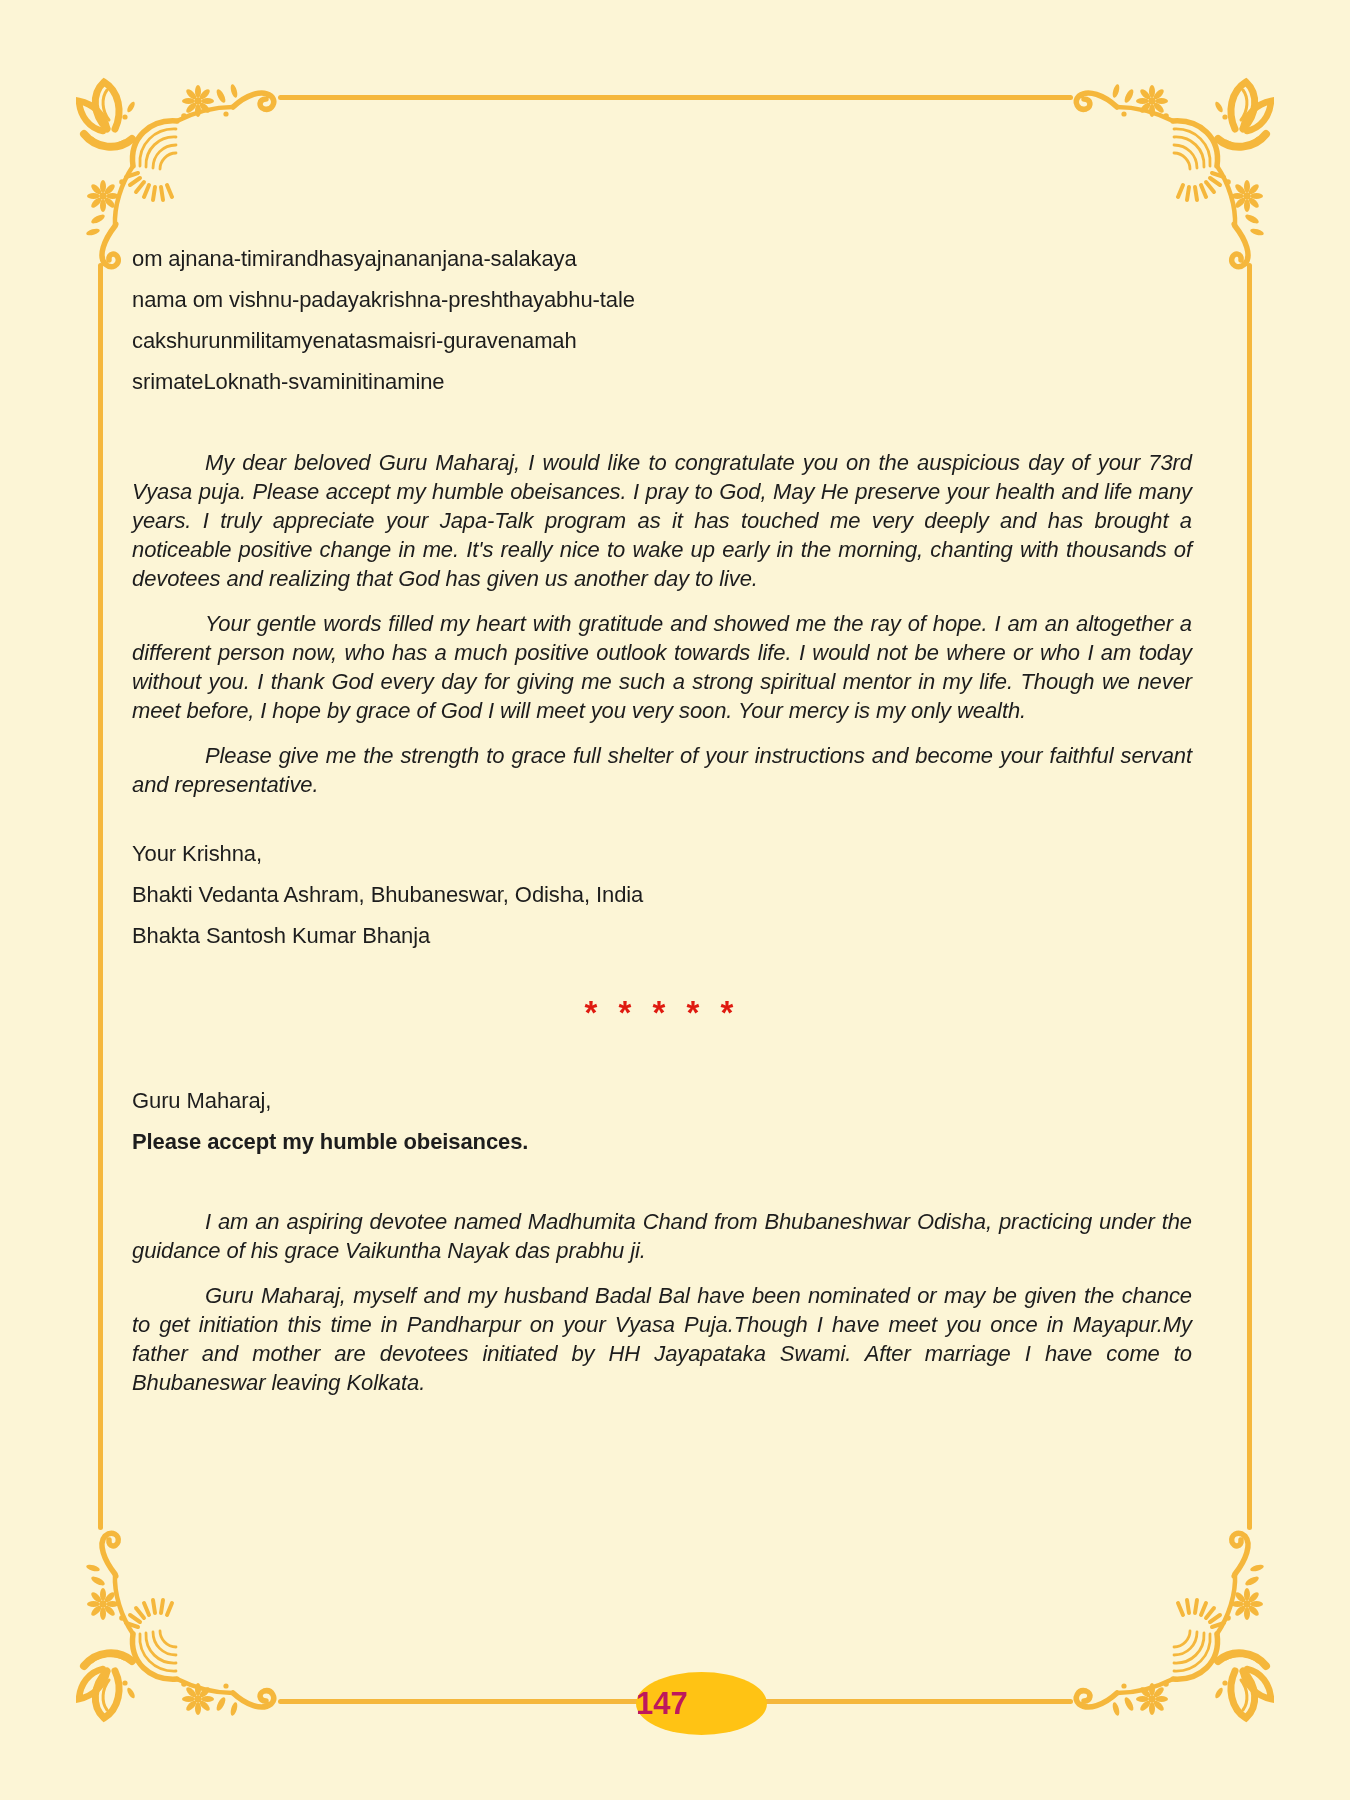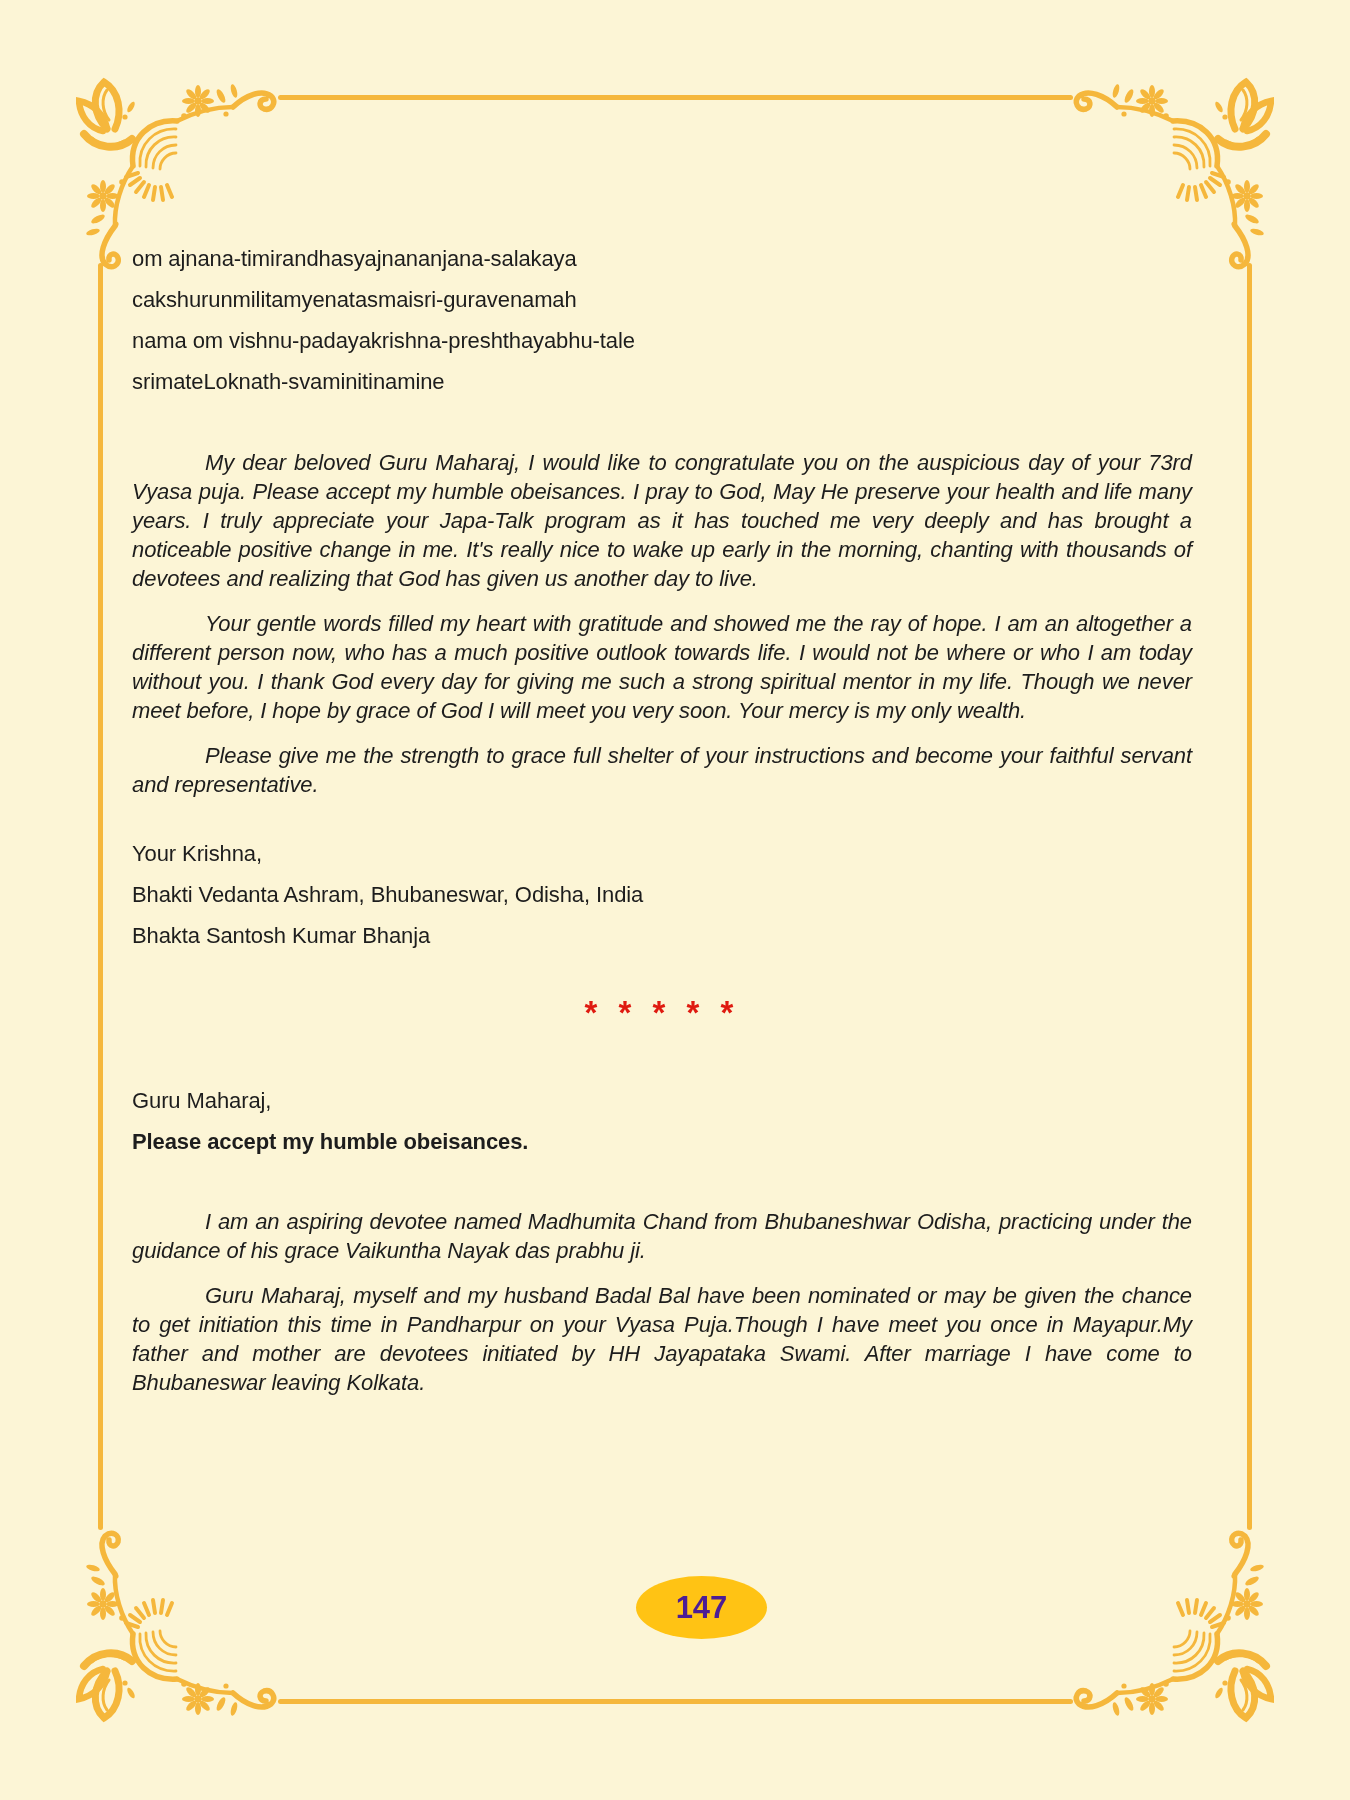--- a/index.html
+++ b/index.html
@@ -35,24 +35,24 @@
   .separator{
     margin:44px 0 0;text-align:center;color:#DF1A10;
     font-size:33px;line-height:38px;font-weight:bold;letter-spacing:6px;
   }
   .opening{margin:38px 0 0;}
   .salutation{margin:54px 0 12px;}
   .obeisance{margin:0 0 12px;font-weight:bold;}
   .para.l2-first{margin-top:51px;}
   
   .pageno{
-    position:absolute;left:636px;top:1576px;width:131px;height:63px;
+    position:absolute;left:636px;top:1672px;width:131px;height:63px;
     background:#FFC314;border-radius:50%;
-    display:flex;align-items:center;justify-content:center;
-    font-size:31px;font-weight:bold;color:#4c1d95;
+    display:flex;align-items:center;justify-content:flex-start;
+    font-size:31px;font-weight:bold;color:#be185d;
   }
 </style>
 </head>
 <body>
 
 <div class="page">
 
   <svg width="0" height="0" style="position:absolute" aria-hidden="true">
     <defs>
       <g id="orn-def">
@@ -140,22 +140,22 @@
     </svg>
   <div class="bline top"></div>
   <div class="bline bottom"></div>
   <div class="bline left"></div>
   <div class="bline right"></div>
 
   <div class="content">
 
     <div class="invocation">
       <p>om ajnana-timirandhasyajnananjana-salakaya</p>
+      <p>nama om vishnu-padayakrishna-preshthayabhu-tale</p>
       <p>cakshurunmilitamyenatasmaisri-guravenamah</p>
-      <p>nama om vishnu-padayakrishna-preshthayabhu-tale</p>
       <p>srimateLoknath-svaminitinamine</p>
     </div>
 
     <p class="para first">My dear beloved Guru Maharaj, I would like to congratulate you on the auspicious day of your 73rd Vyasa puja. Please accept my humble obeisances. I pray to God, May He preserve your health and life many years. I truly appreciate your Japa-Talk program as it has touched me very deeply and has brought a noticeable positive change in me. It's really nice to wake up early in the morning, chanting with thousands of devotees and realizing that God has given us another day to live.</p>
     <p class="para">Your gentle words filled my heart with gratitude and showed me the ray of hope. I am an altogether a different person now, who has a much positive outlook towards life. I would not be where or who I am today without you. I thank God every day for giving me such a strong spiritual mentor in my life. Though we never meet before, I hope by grace of God I will meet you very soon. Your mercy is my only wealth.</p>
     <p class="para">Please give me the strength to grace full shelter of your instructions and become your faithful servant and representative.</p>
 
     <div class="signoff">
       <p>Your Krishna,</p>
       <p>Bhakti Vedanta Ashram, Bhubaneswar, Odisha, India</p>

